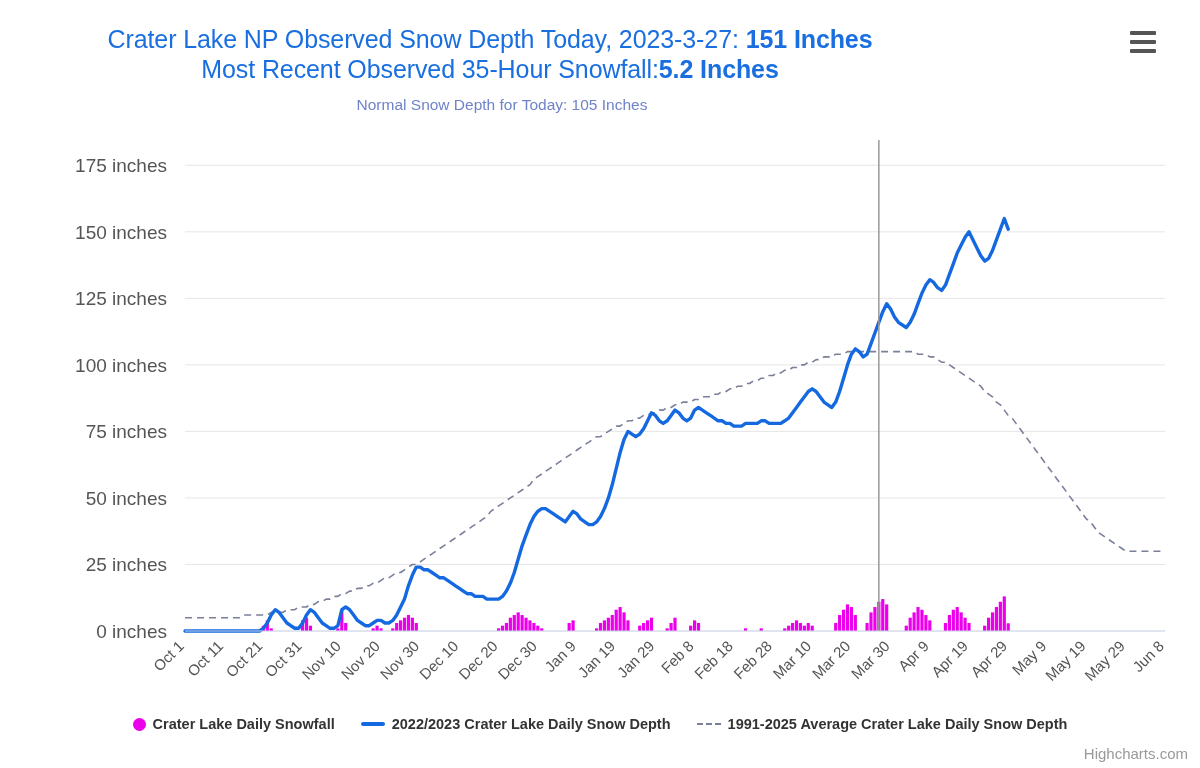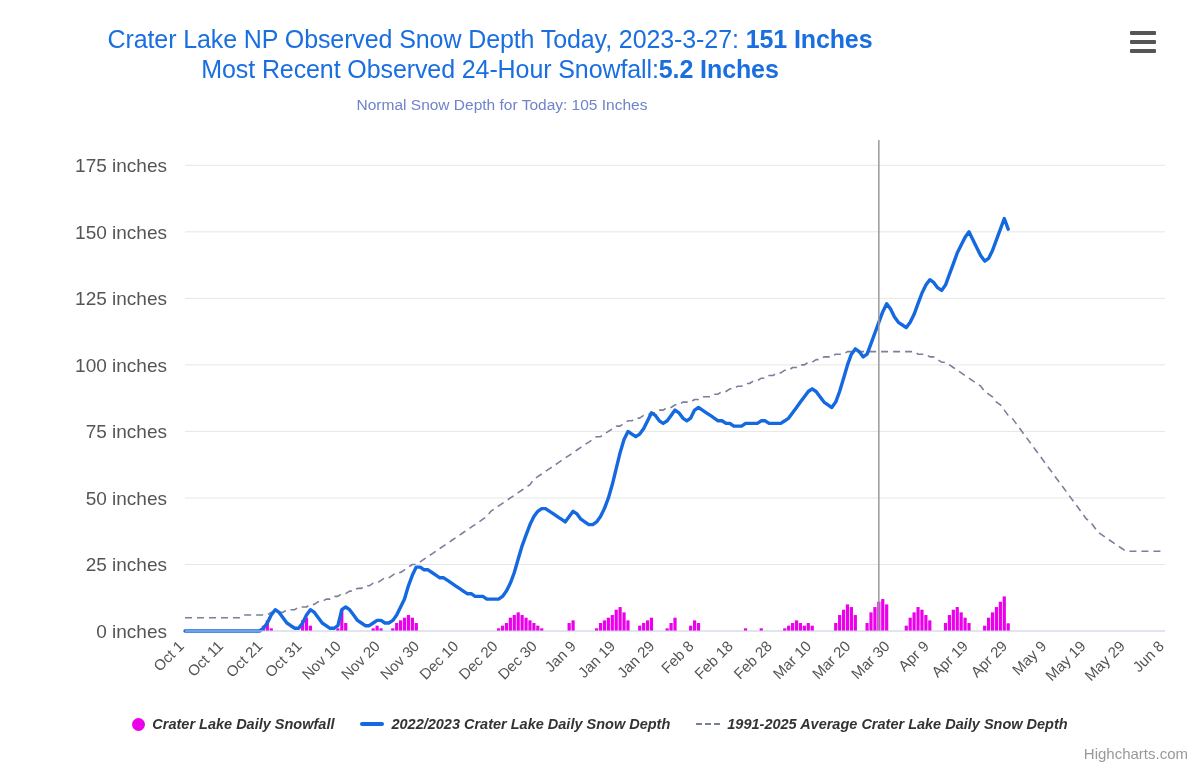--- a/index.html
+++ b/index.html
@@ -45,42 +45,42 @@
   }
   .xtick{
     fill:#555;font-size:15px;font-family:"Liberation Sans","DejaVu Sans",sans-serif;
     text-anchor:end;
   }
 
   
   .legend{
     position:absolute;left:0;top:716px;width:1200px;
     display:flex;justify-content:center;align-items:center;gap:26px;
-    font-size:14.5px;color:#333;font-weight:bold;font-style:italic;
+    font-size:14.5px;color:#333;font-weight:bold;
   }
   .legend-item{display:flex;align-items:center;gap:7px;cursor:pointer;}
   .lg-dot{width:13px;height:13px;border-radius:50%;display:inline-block;}
   .lg-line{width:24px;height:4px;display:inline-block;border-radius:2px;}
   .lg-dash{width:24px;height:0;border-top:2px dashed #7a7f9a;display:inline-block;}
 
   .credit{
     position:absolute;right:12px;top:745px;color:#999;font-size:15px;
   }
 </style>
 </head>
 <body>
 
 <div class="chart-root">
 
   <div class="title-block">
     <div class="chart-title">
       <span>Crater Lake NP Observed Snow Depth Today, 2023-3-27: </span><span class="b">151 Inches</span>
     </div>
     <div class="chart-title">
-      <span>Most Recent Observed 24-Hour Snowfall:</span><span class="b">5.2 Inches</span>
+      <span>Most Recent Observed 35-Hour Snowfall:</span><span class="b">5.2 Inches</span>
     </div>
   </div>
 
   <div class="chart-subtitle">
     <div>Normal Snow Depth for Today: 105 Inches</div>
   </div>
 
   <div class="menu-btn">
     <span></span>
     <span></span>

